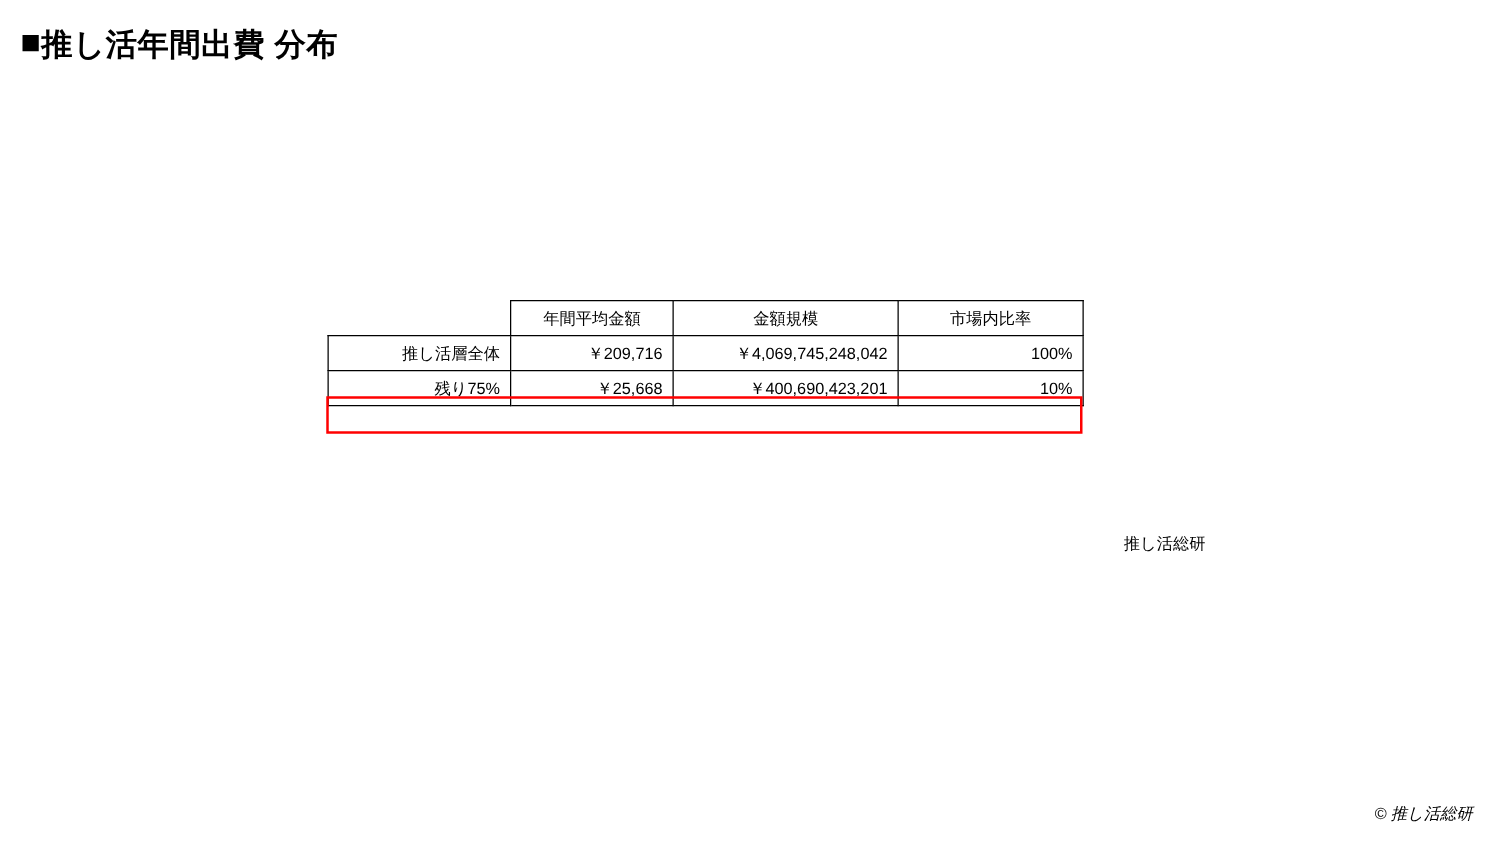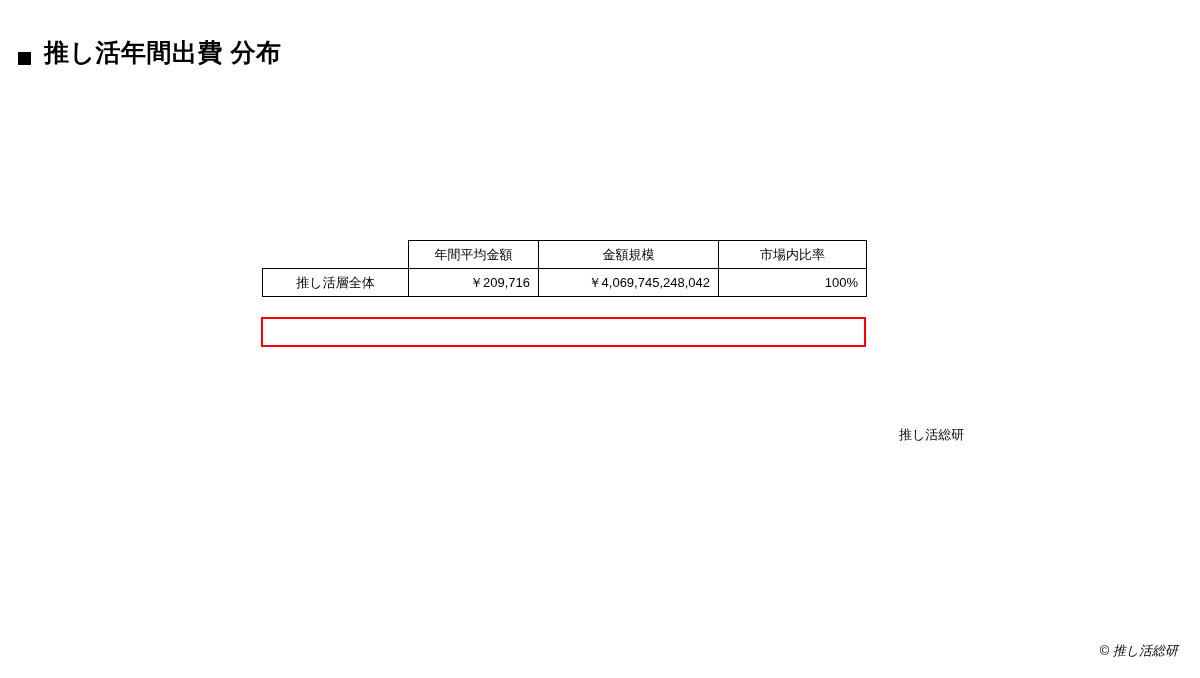--- a/index.html
+++ b/index.html
@@ -14,24 +14,24 @@
     font-family: "Liberation Sans", sans-serif;
     color: #000000;
     position: relative;
     overflow: hidden;
   }
 
   
   .slide-title {
     position: absolute;
     left: 18px;
-    top: 40px;
+    top: 24px;
     display: flex;
-    align-items: flex-end;
-    gap: 13px;
+    align-items: flex-start;
+    gap: 2px;
   }
   .title-bullet {
     width: 13px;
     height: 13px;
     background: #000000;
     display: inline-block;
     margin-top: 4px;
   }
   .title-text {
     font-size: 25px;
@@ -67,21 +67,21 @@
   thead th {
     text-align: center;
     height: 47px;
     vertical-align: middle;
   }
   thead th.corner {
     border: none;
     background: transparent;
   }
   tbody td.label-cell {
-    text-align: center;
+    text-align: right;
   }
   tbody td.num-cell {
     text-align: right;
   }
 
   
   .highlight-overlay {
     position: absolute;
     left: 261px;
     top: 317px;
@@ -126,20 +126,26 @@
         <th class="col-share">市場内比率</th>
       </tr>
     </thead>
     <tbody>
       <tr>
         <td class="label-cell">推し活層全体</td>
         <td class="num-cell">￥209,716</td>
         <td class="num-cell">￥4,069,745,248,042</td>
         <td class="num-cell">100%</td>
       </tr>
+      <tr>
+        <td class="label-cell">残り75%</td>
+        <td class="num-cell">￥25,668</td>
+        <td class="num-cell">￥400,690,423,201</td>
+        <td class="num-cell">10%</td>
+      </tr>
     </tbody>
   </table>
 </div>
 
 <div class="highlight-overlay"></div>
 
 <div class="source-note">推し活総研</div>
 
 <div class="footer-copyright">© 推し活総研</div>
 

